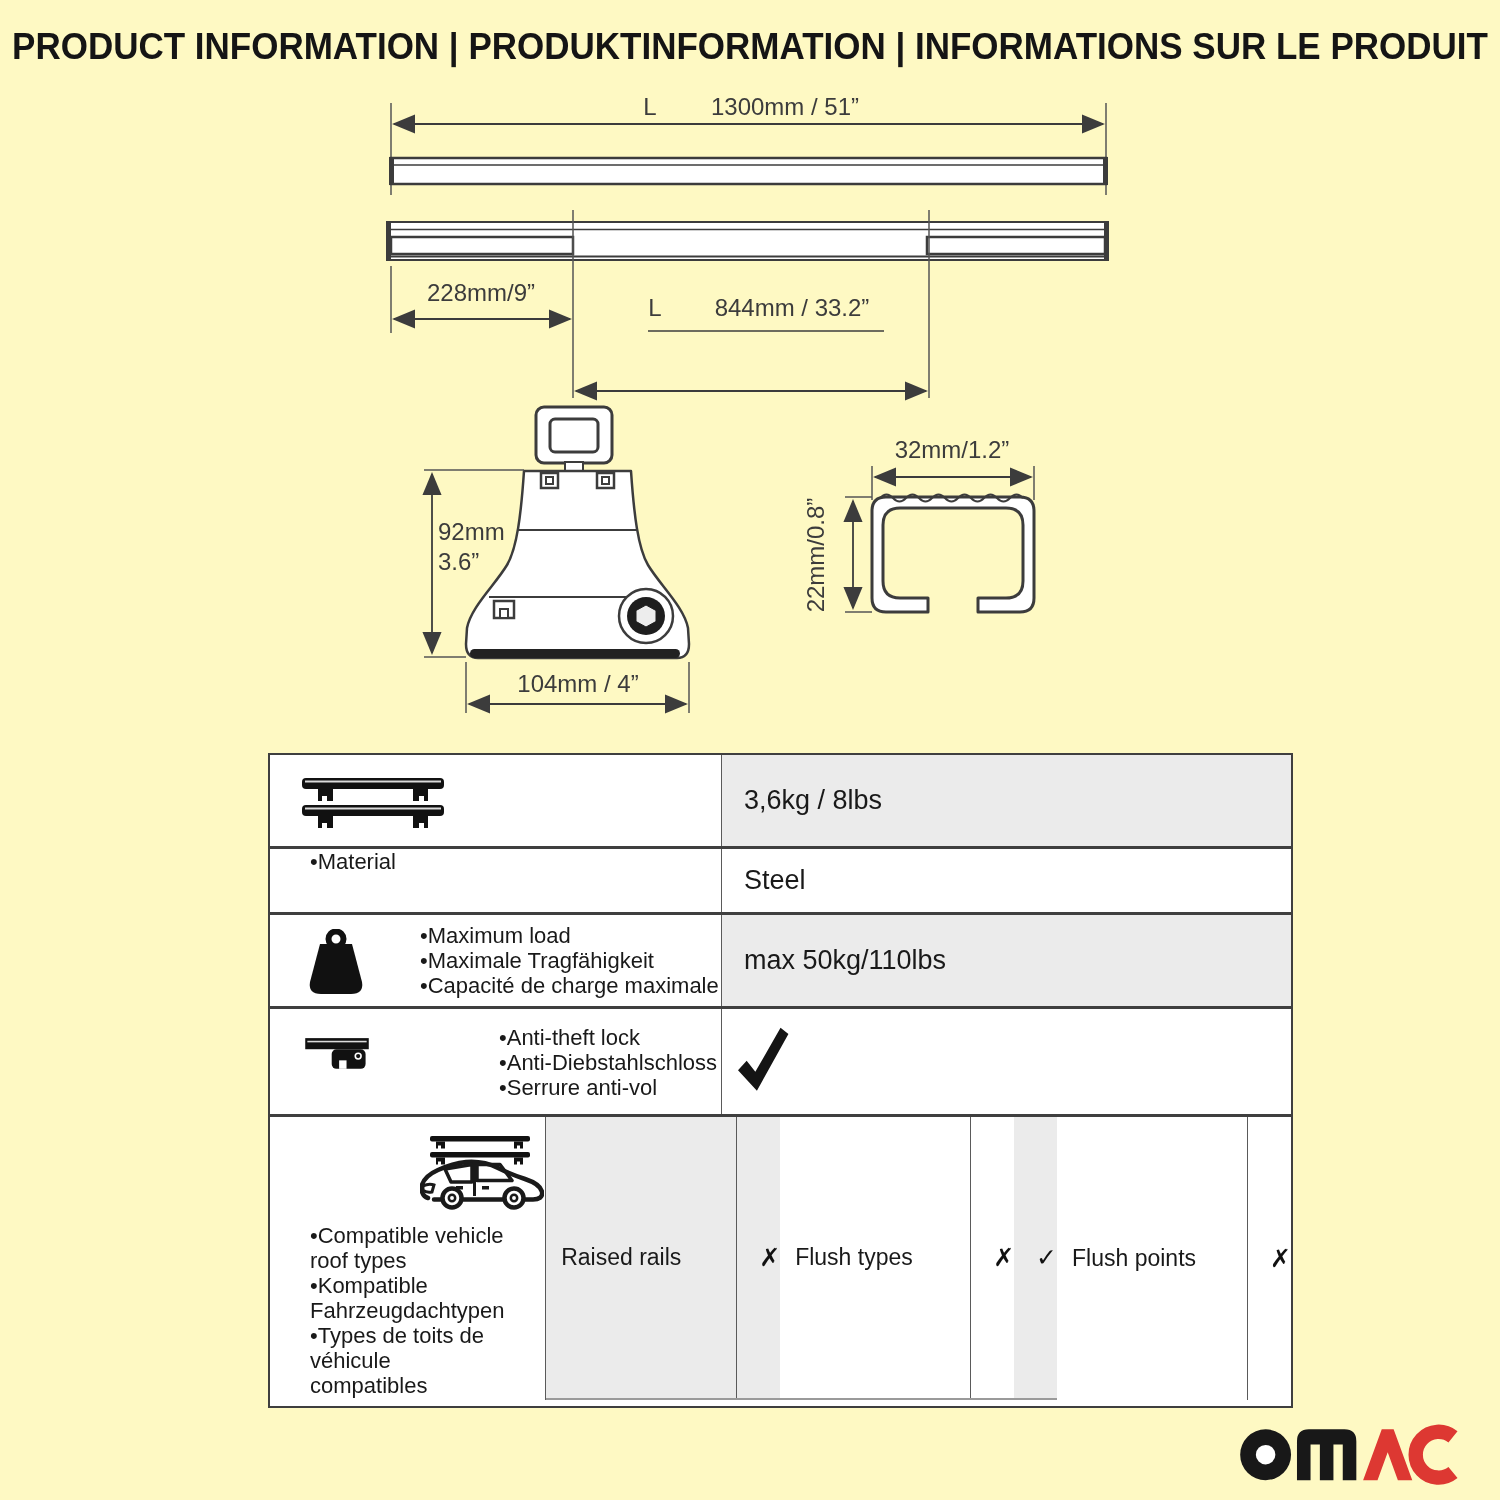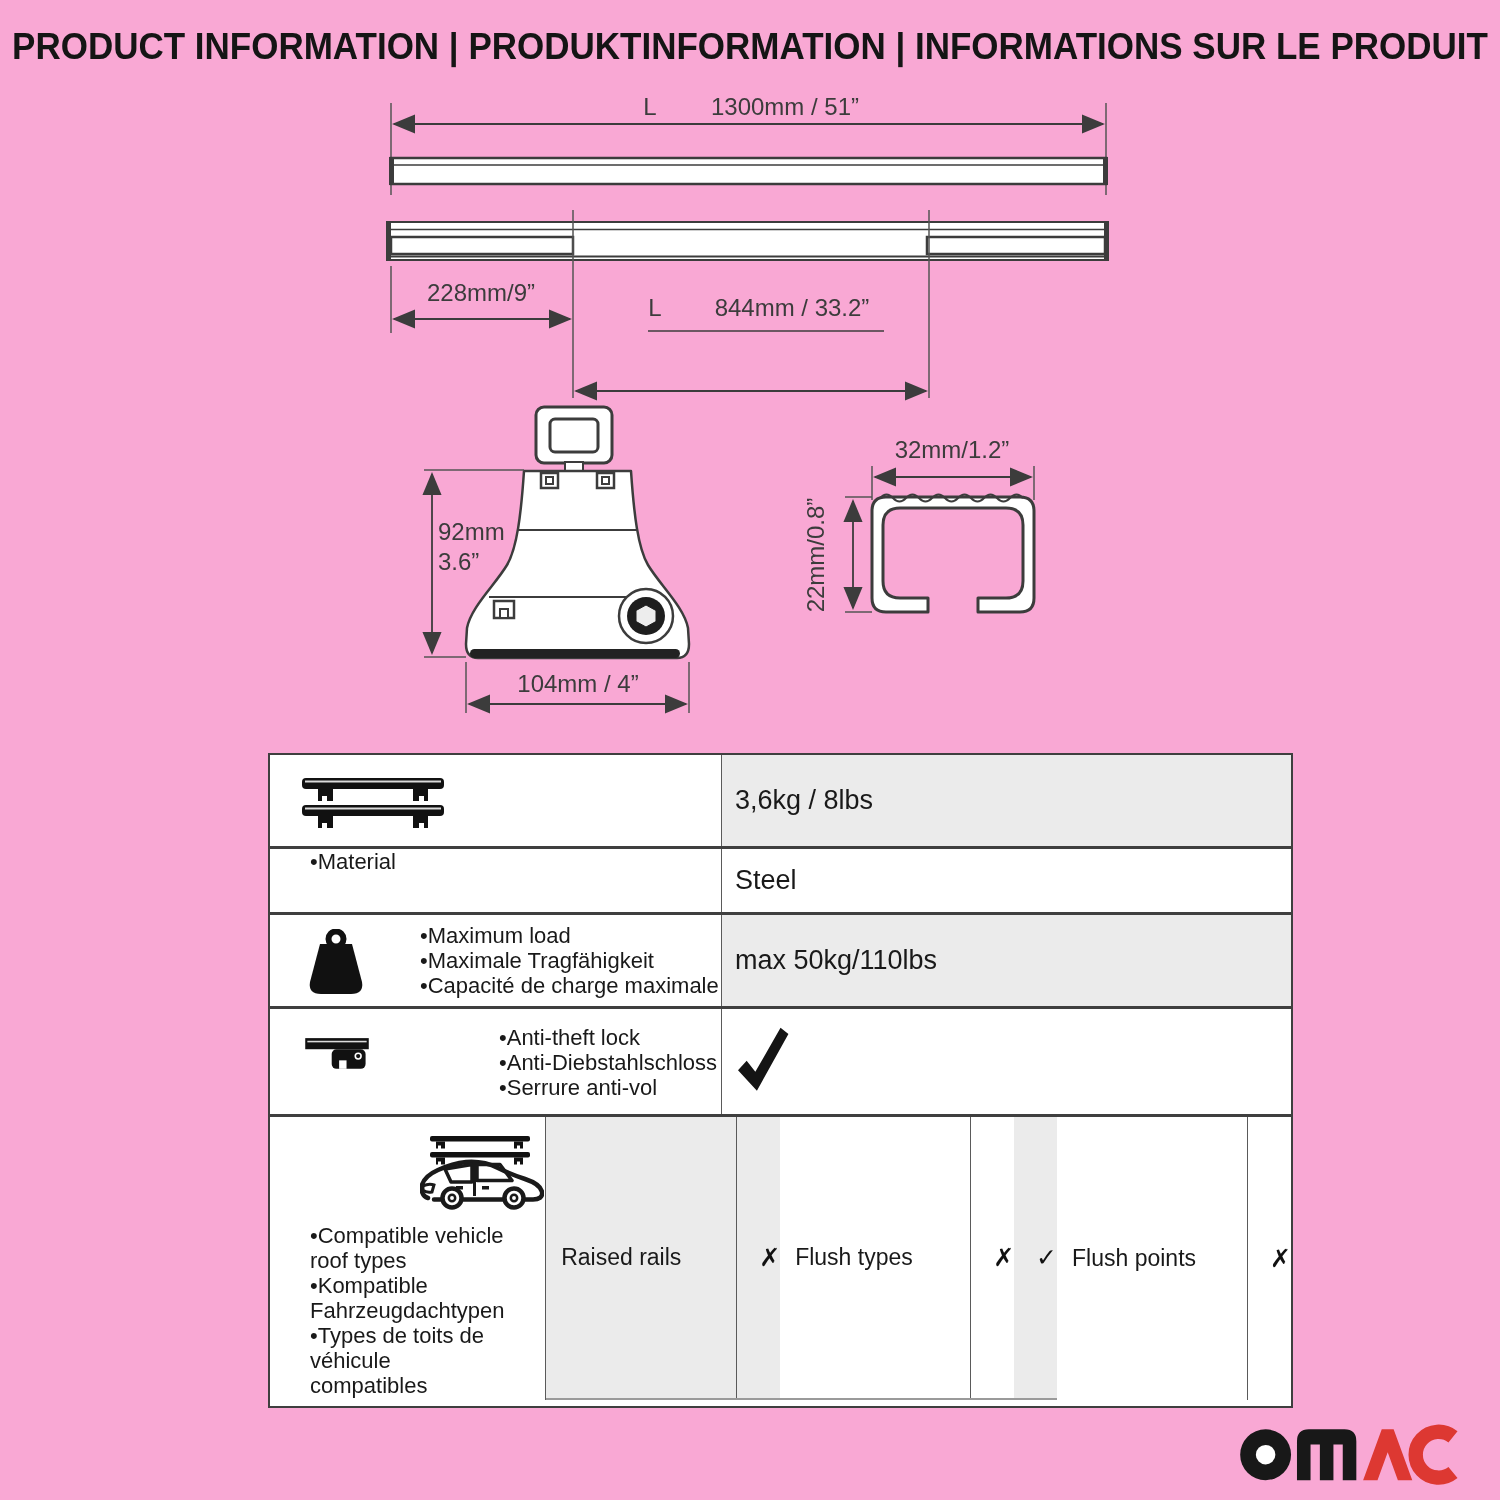--- a/index.html
+++ b/index.html
@@ -1,36 +1,36 @@
 <!DOCTYPE html>
 <html><head>
 <meta charset="utf-8">
 <style>
   html,body{margin:0;padding:0;background:#fff;}
-  #canvas{position:relative;width:1500px;height:1500px;background:#f9a8d4;overflow:hidden;
+  #canvas{position:relative;width:1500px;height:1500px;background:#fef9c3;overflow:hidden;
           font-family:"Liberation Sans",sans-serif;color:#1c1c1c;}
   
   .title{position:absolute;left:0;top:26px;width:100%;text-align:center;
          font-size:35px;font-weight:800;letter-spacing:0px;color:#151515;
          transform:scaleY(1.08);}
   
   #drawing{position:absolute;left:0;top:0;width:1500px;height:750px;}
   .dim-label{font-family:"Liberation Sans",sans-serif;font-size:24px;fill:#3c3c3c;}
   .outline{fill:#ffffff;stroke:#3c3c3c;}
   
   .spec-table{position:absolute;left:268px;top:753px;width:1025px;height:655px;
               border:2.5px solid #3f3f3f;box-sizing:border-box;background:#fff;}
   .trow{display:flex;box-sizing:border-box;border-bottom:3px solid #3f3f3f;}
   .trow:last-child{border-bottom:none;}
   .tleft{width:452px;box-sizing:border-box;border-right:1.5px solid #5a5a5a;
          position:relative;}
   .tright{flex:1;display:flex;align-items:center;box-sizing:border-box;}
   .gray{background:#ebebeb;}
   .labels{font-size:22px;line-height:25px;color:#191919;}
-  .value{font-size:27px;color:#191919;padding-left:13px;}
+  .value{font-size:27px;color:#191919;padding-left:22px;}
   
   .subtable{flex:1;display:flex;flex-direction:row;height:100%;}
   .subrow{display:flex;box-sizing:border-box;border-bottom:2px solid #9a9a9a;flex:1;}
   .subrow:last-child{border-bottom:none;}
   .sublabel{width:191px;box-sizing:border-box;border-right:1.5px solid #5a5a5a;
             display:flex;align-items:center;padding-left:15px;font-size:23px;color:#191919;}
   .submark{flex:1;display:flex;align-items:center;padding-left:22px;
            font-family:"DejaVu Sans",sans-serif;font-size:25px;font-weight:600;color:#111;}
   
   .iconbox{position:absolute;}

